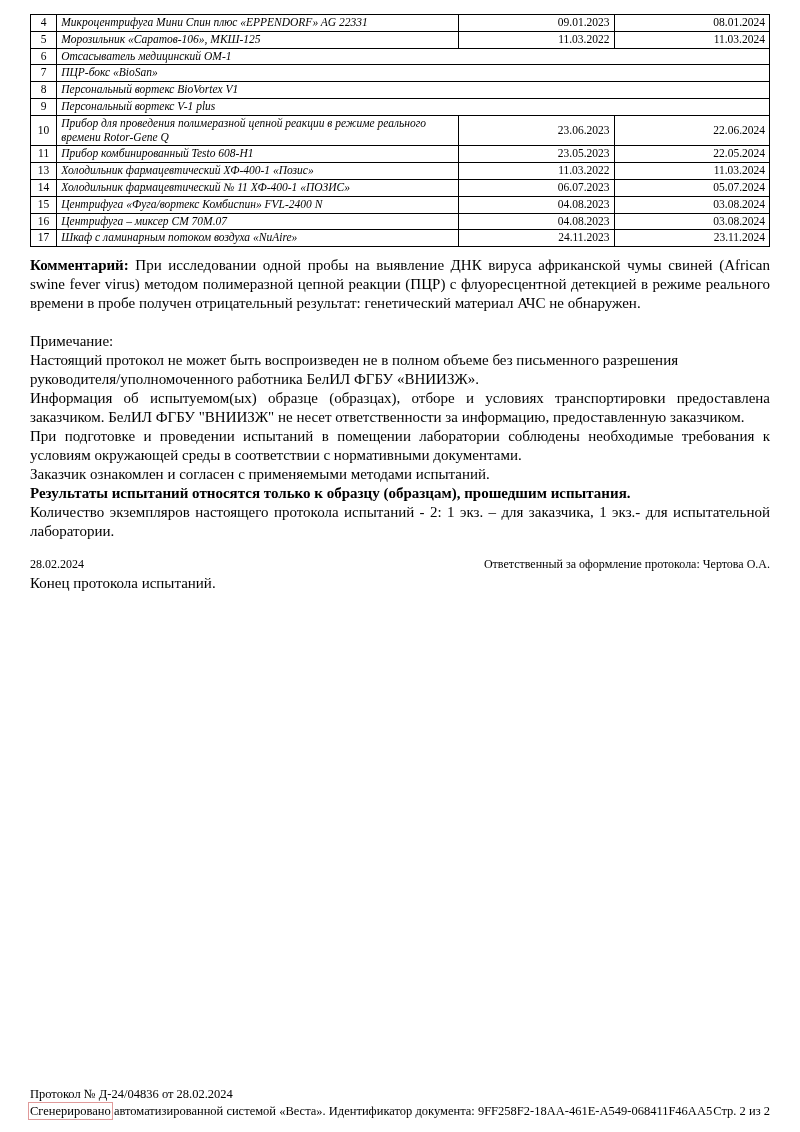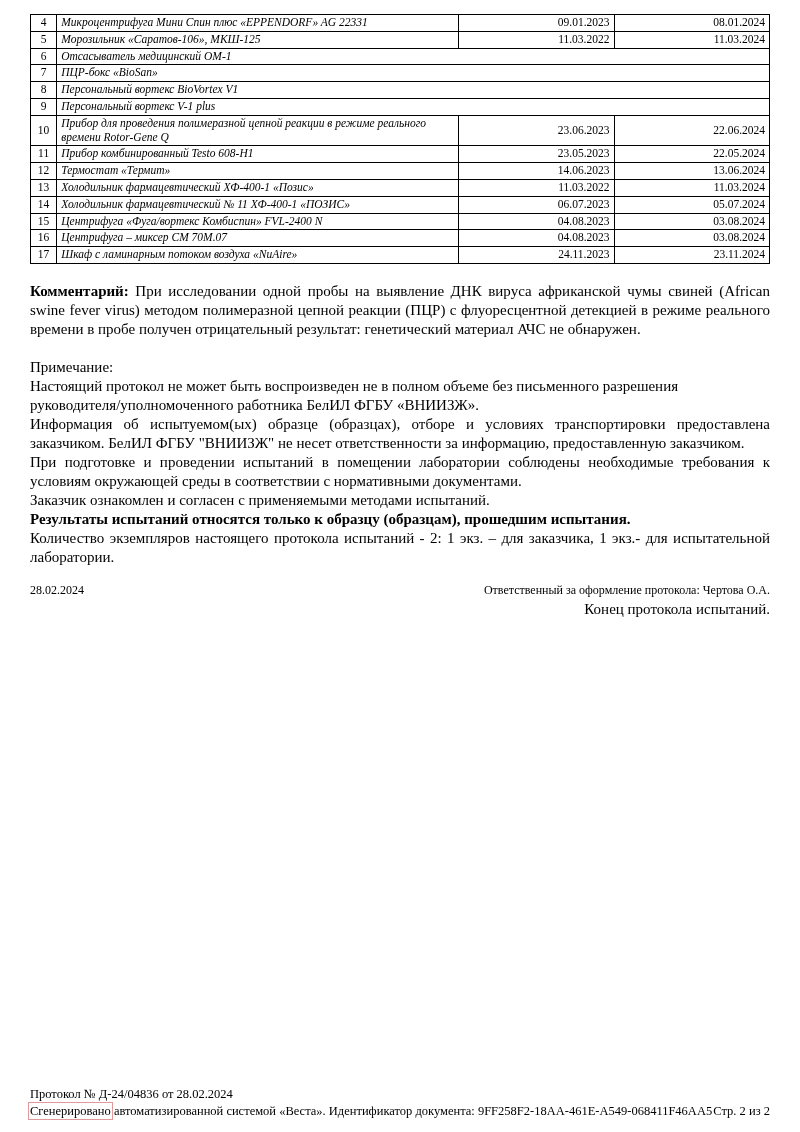--- a/index.html
+++ b/index.html
@@ -26,35 +26,35 @@
     border: 1px solid #000;
     padding: 1px 4px;
     vertical-align: middle;
     height: 16px;
   }
   td.c-num  { width: 26px;  text-align: center; }
   td.c-name { width: 398px; text-align: left; font-style: italic; }
   td.c-date { width: 154px; text-align: right; }
 
   
-  .bodytext { margin-top: 18px; font-size: 15px; line-height: 19px; }
+  .bodytext { margin-top: 9px; font-size: 15px; line-height: 19px; }
   .para { margin: 0; }
   .just { text-align: justify; }
   .b { font-weight: bold; }
   .gap { height: 19px; }
 
   
   .signrow {
     margin-top: 14px;
     display: flex;
     justify-content: space-between;
     font-size: 12px;
     line-height: 19px;
   }
-  .endline { font-size: 15px; line-height: 19px; text-align: right; }
+  .endline { font-size: 15px; line-height: 19px; }
 
   
   .footer {
     position: absolute;
     left: 30px;
     right: 30px;
     bottom: 12px;
     font-size: 12.5px;
     line-height: 17px;
   }
@@ -101,26 +101,20 @@
           <td class="c-num">10</td>
           <td class="c-name">Прибор для проведения полимеразной цепной реакции в режиме реального времени Rotor-Gene Q</td>
           <td class="c-date">23.06.2023</td>
           <td class="c-date">22.06.2024</td>
         </tr>
         <tr>
           <td class="c-num">11</td>
           <td class="c-name">Прибор комбинированный Testo 608-Н1</td>
           <td class="c-date">23.05.2023</td>
           <td class="c-date">22.05.2024</td>
-        </tr>
-        <tr>
-          <td class="c-num">12</td>
-          <td class="c-name">Термостат «Термит»</td>
-          <td class="c-date">14.06.2023</td>
-          <td class="c-date">13.06.2024</td>
         </tr>
         <tr>
           <td class="c-num">13</td>
           <td class="c-name">Холодильник фармацевтический ХФ-400-1 «Позис»</td>
           <td class="c-date">11.03.2022</td>
           <td class="c-date">11.03.2024</td>
         </tr>
         <tr>
           <td class="c-num">14</td>
           <td class="c-name">Холодильник фармацевтический № 11 ХФ-400-1 «ПОЗИС»</td>

